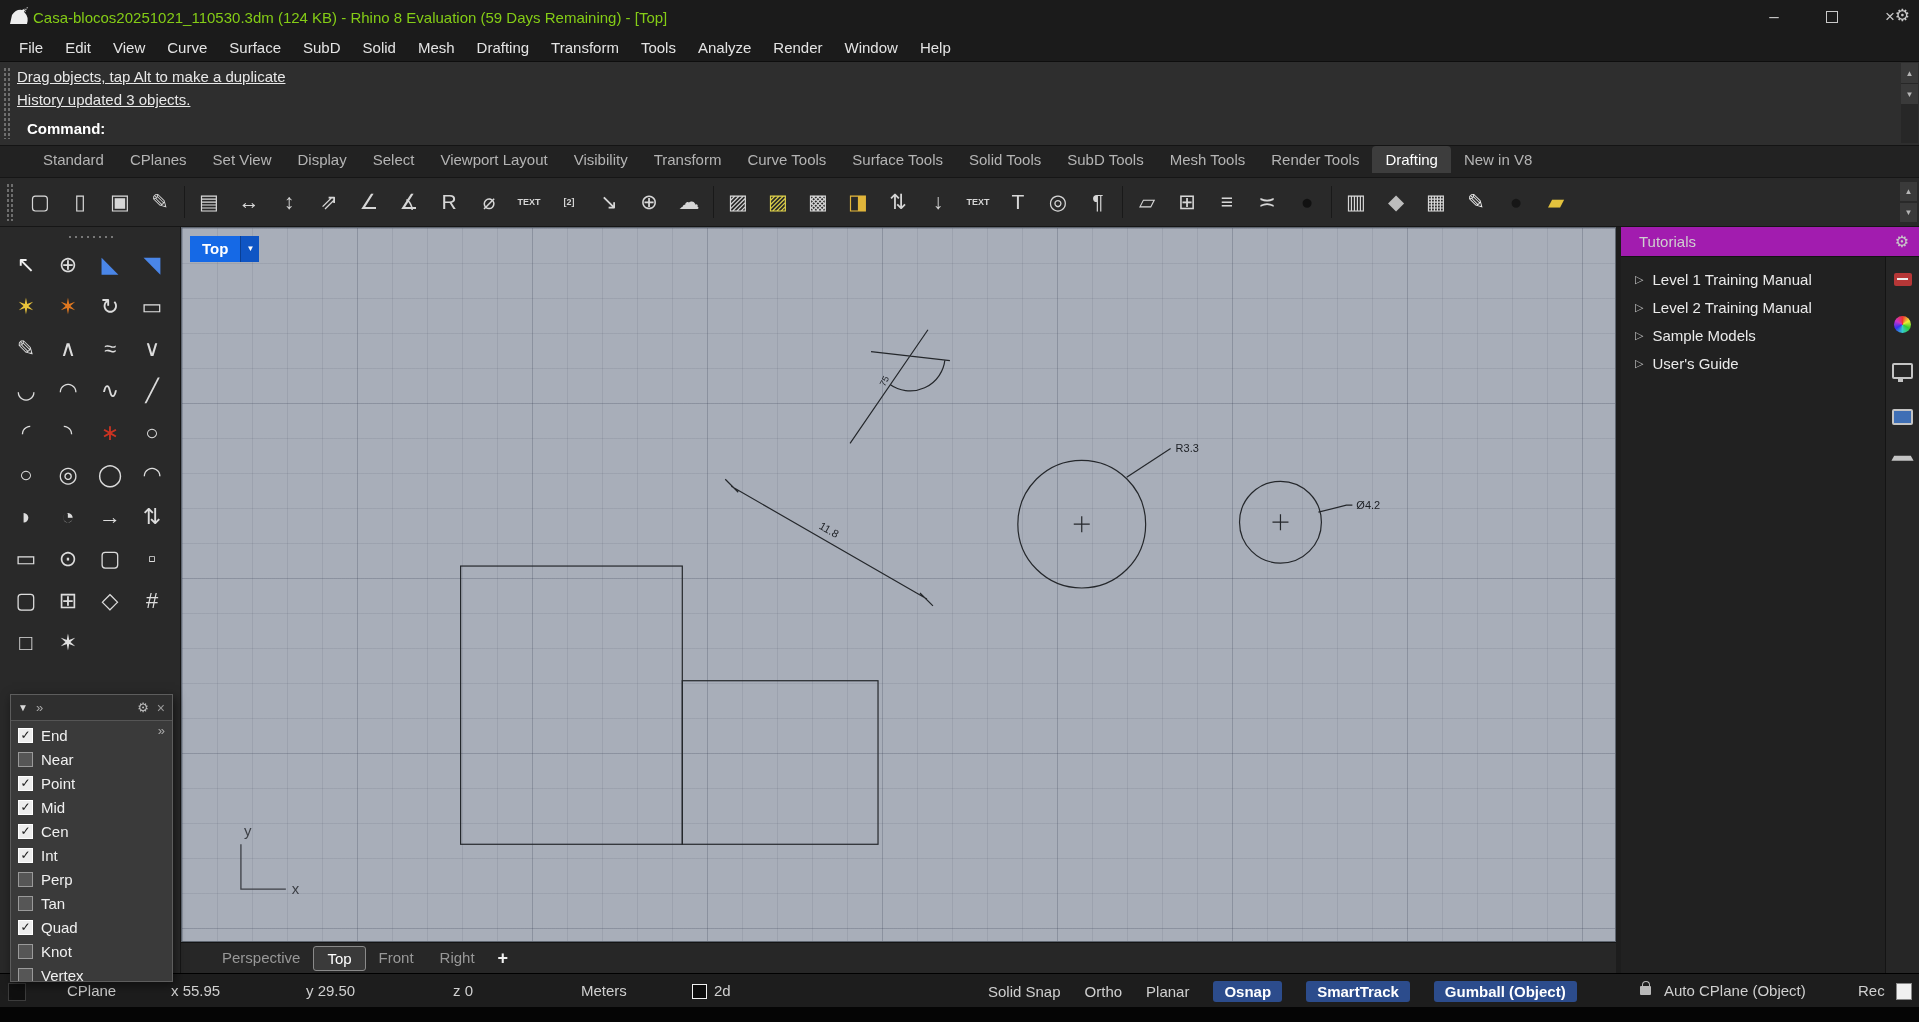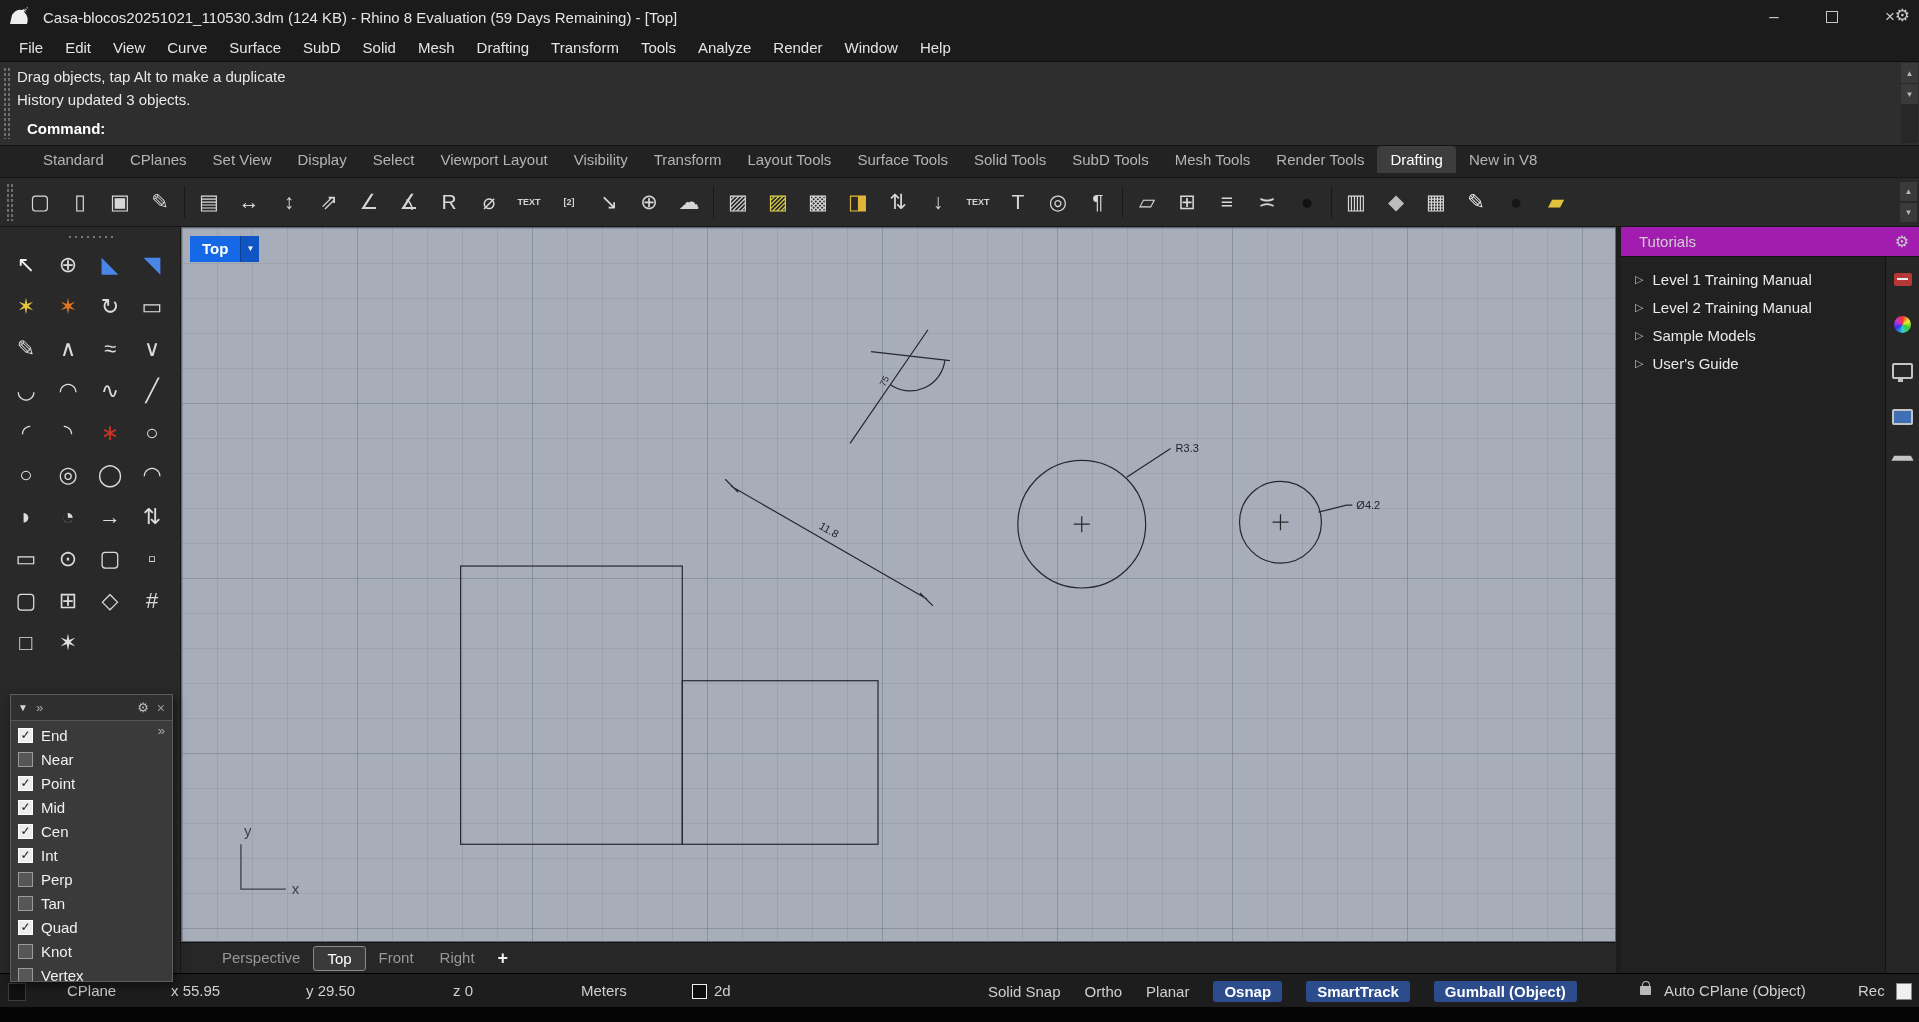--- a/index.html
+++ b/index.html
@@ -2,34 +2,34 @@
 <html><head>
 <meta charset="utf-8">
 <style>
   html,body{margin:0;padding:0;background:#000;}
   .app{position:relative;width:1919px;height:1022px;overflow:hidden;background:#1d1d1d;
        font-family:"Liberation Sans",sans-serif;font-size:15px;color:#ddd;-webkit-font-smoothing:antialiased;}
 
   
   .titlebar{position:absolute;left:0;top:0;width:100%;height:34px;background:#1b1b1b;display:flex;align-items:center;}
   .rhino-logo{width:24px;height:24px;margin-left:7px;position:relative;flex:0 0 auto;}
-  .title-text{margin-left:12px;color:#e5e5e5;white-space:nowrap;}
+  .title-text{margin-left:2px;color:#84cc16;white-space:nowrap;}
   .win-controls{margin-left:auto;display:flex;height:100%;}
   .win-btn{width:58px;height:100%;display:flex;align-items:center;justify-content:center;color:#c9c9c9;font-size:17px;}
   .restore-glyph{width:10px;height:10px;border:1px solid #c9c9c9;position:relative;background:#1b1b1b;}
   .restore-glyph::before{content:"";position:absolute;left:2px;top:-4px;width:10px;height:10px;border:1px solid #c9c9c9;z-index:-1;}
 
   
   .menubar{position:absolute;left:0;top:34px;width:100%;height:28px;background:#1b1b1b;display:flex;align-items:center;padding-left:8px;box-sizing:border-box;border-bottom:1px solid #0e0e0e;}
   .menu-item{padding:0 11px;color:#e4e4e4;cursor:default;}
 
   
   .cmdarea{position:absolute;left:0;top:62px;width:100%;height:84px;background:#2e2e2e;box-sizing:border-box;border-bottom:1px solid #141414;}
   .cmd-grip{position:absolute;left:3px;top:5px;width:8px;height:72px;background-image:radial-gradient(#6e6e6e 1px,transparent 1.3px);background-size:4px 5px;}
-  .cmd-line{position:absolute;left:17px;height:23px;line-height:23px;color:#e8e8e8;white-space:nowrap;}
+  .cmd-line{position:absolute;left:17px;height:23px;line-height:23px;color:#e8e8e8;white-space:nowrap;text-decoration:underline;}
   .cmd-line.l1{top:3px;}
   .cmd-line.l2{top:26px;}
   .cmd-prompt{position:absolute;left:17px;top:54px;height:26px;line-height:26px;font-weight:bold;color:#fff;margin-left:10px;}
   .cmd-scroll{position:absolute;right:1px;top:1px;width:17px;height:80px;background:#272727;}
   .scroll-btn{width:17px;height:20px;display:flex;align-items:center;justify-content:center;font-size:8px;color:#b5b5b5;background:#3a3a3a;margin-bottom:1px;}
 
   
   .tabrow{position:absolute;left:0;top:146px;width:100%;height:32px;background:#222;display:flex;align-items:flex-start;padding-left:30px;box-sizing:border-box;border-bottom:1px solid #161616;}
   .tab{height:27px;line-height:27px;padding:0 13px;color:#b4b4b4;white-space:nowrap;cursor:default;}
   .tab.active{background:#3d3d3d;color:#fff;border-radius:4px 4px 0 0;}
@@ -181,21 +181,21 @@
   <div class="tabrow">
 
   <span class="tab">Standard</span>
       <span class="tab">CPlanes</span>
       <span class="tab">Set View</span>
       <span class="tab">Display</span>
       <span class="tab">Select</span>
       <span class="tab">Viewport Layout</span>
       <span class="tab">Visibility</span>
       <span class="tab">Transform</span>
-      <span class="tab">Layout Tools</span>
+      <span class="tab">Curve Tools</span>
       <span class="tab">Surface Tools</span>
       <span class="tab">Solid Tools</span>
       <span class="tab">SubD Tools</span>
       <span class="tab">Mesh Tools</span>
       <span class="tab">Render Tools</span>
       <span class="tab active">Drafting</span>
       <span class="tab">New in V8</span>
     </div>
   <span class="tab-gear">⚙</span>
 

